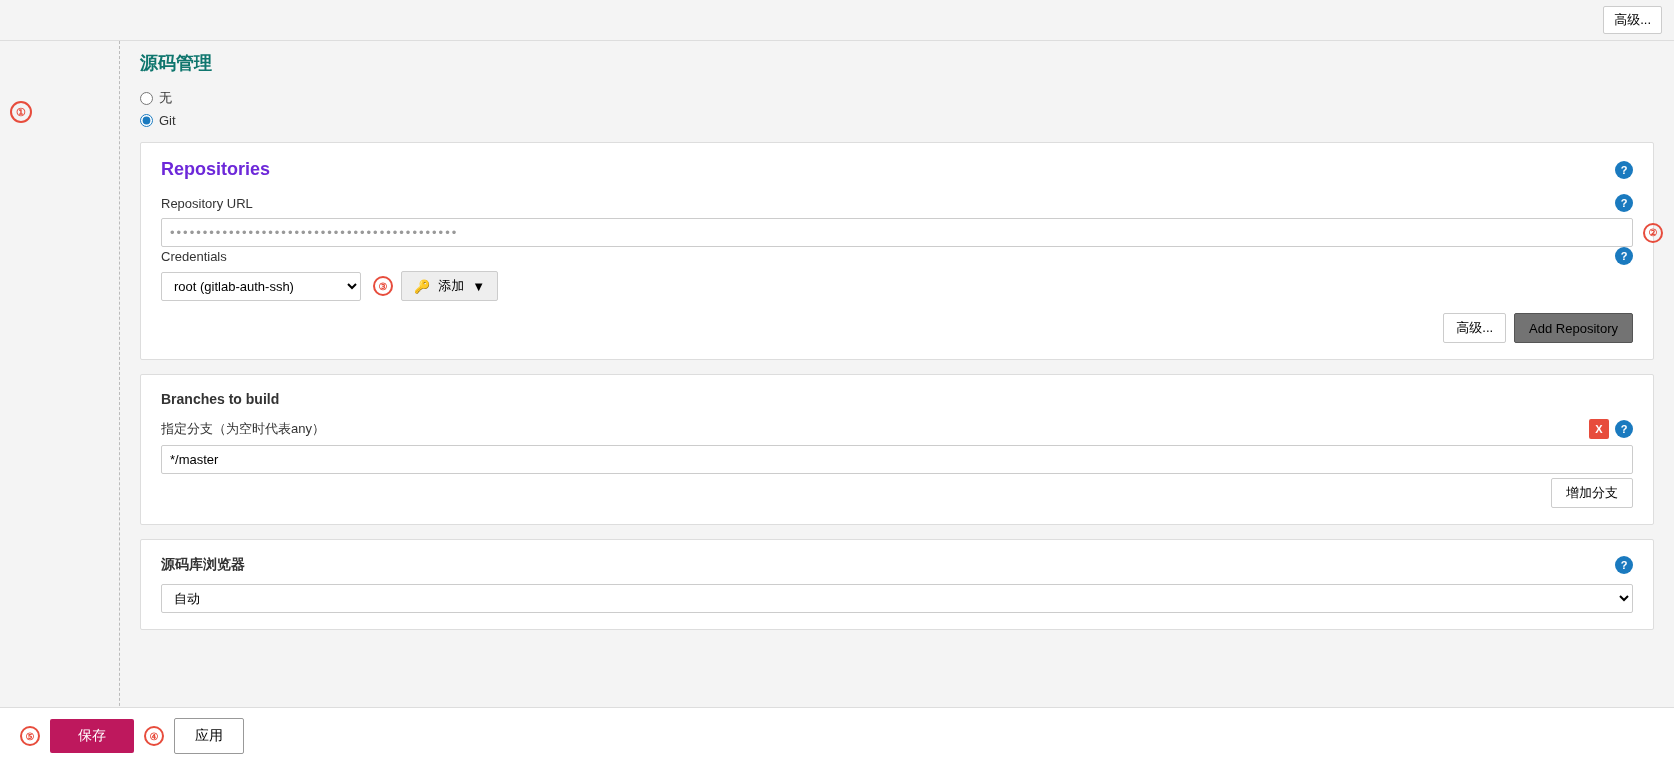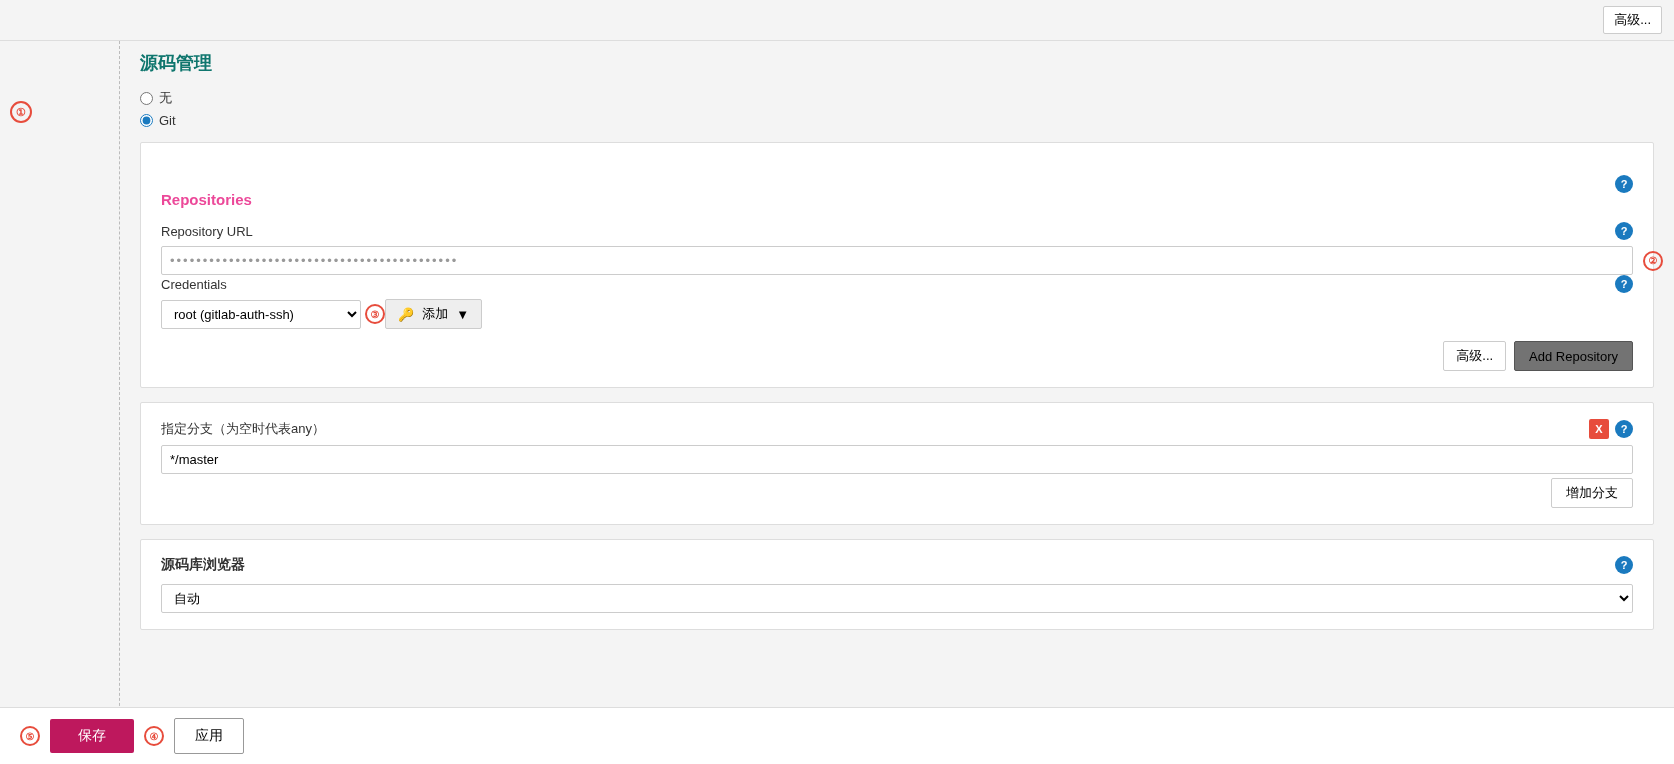--- a/index.html
+++ b/index.html
@@ -90,24 +90,23 @@
       padding: 16px 20px;
       margin-bottom: 14px;
     }
     .panel-header {
       display: flex;
       align-items: center;
       justify-content: space-between;
       margin-bottom: 14px;
     }
     .panel-label {
-      font-size: 15px;
+      font-size: 18px;
       font-weight: 600;
-      color: #ec4899;
-      margin-top: 32px;
+      color: #6d28d9;
     }
     .help-icon {
       width: 18px;
       height: 18px;
       border-radius: 50%;
       background: #1a7abf;
       color: #fff;
       font-size: 11px;
       font-weight: bold;
       display: flex;
@@ -151,20 +150,21 @@
       color: #e74c3c;
       font-size: 10px;
       display: flex;
       align-items: center;
       justify-content: center;
       font-weight: bold;
     }
     .credentials-row {
       display: flex;
       align-items: center;
+      gap: 8px;
       margin-top: 6px;
     }
     .credentials-select {
       border: 1px solid #ccc;
       padding: 5px 24px 5px 8px;
       font-size: 13px;
       border-radius: 2px;
       background: #fff;
       appearance: auto;
       min-width: 200px;
@@ -416,20 +416,21 @@
           </div>
         </div>
 
         <div class="btn-actions">
           <button class="btn-advanced">高级...</button>
           <button class="btn-add-repo">Add Repository</button>
         </div>
       </div>
 
       <div class="branches-panel">
+        <div class="branches-header">Branches to build</div>
 
         <div class="branch-field-header">
           <span>指定分支（为空时代表any）</span>
           <div style="display:flex;align-items:center;gap:6px;">
             <span class="badge-x">X</span>
             <span class="help-icon">?</span>
           </div>
         </div>
         <input type="text" class="branch-input" value="*/master" style="">
         <div class="clearfix">

